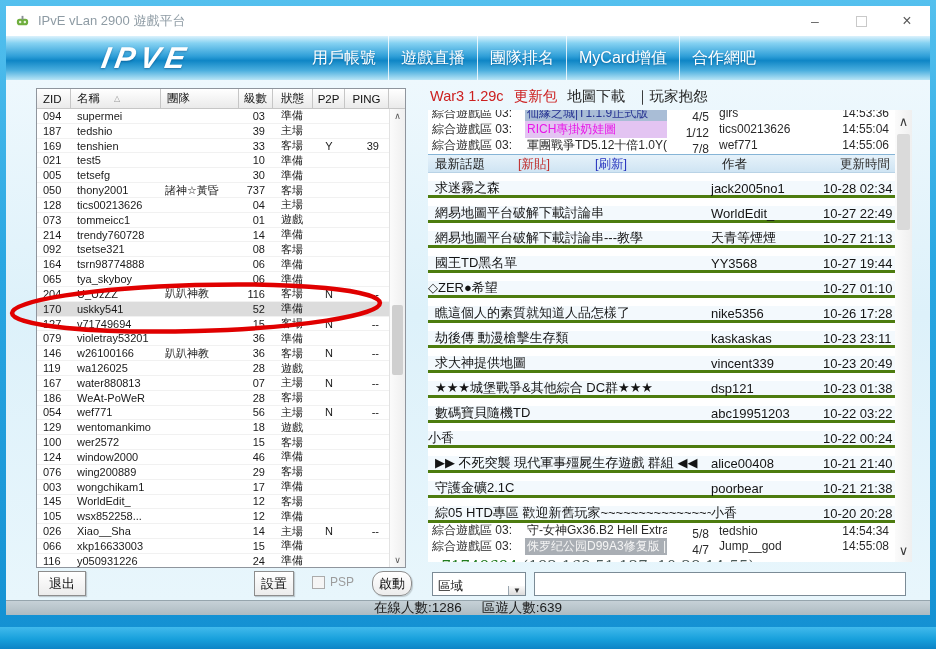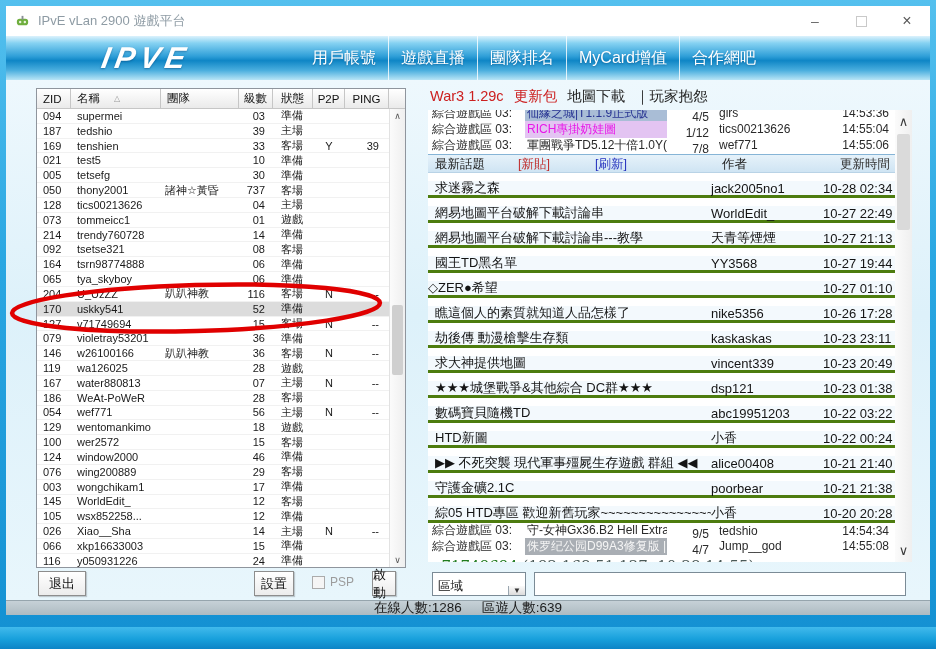--- a/index.html
+++ b/index.html
@@ -67,21 +67,21 @@
 
   
   .ring{position:absolute;left:0;top:200px;width:384px;height:58px;z-index:5;pointer-events:none;}
 
   
   .btn{position:absolute;height:25px;border:1px solid #8d8d8d;color:#111;font-size:13px;
        background:linear-gradient(#ffffff,#ececec);display:flex;align-items:center;justify-content:center;
        box-shadow:1px 1px 1px rgba(0,0,0,.18);cursor:default;}
   #btn-exit{left:32px;top:491px;width:48px;}
   #btn-settings{left:248px;top:491px;width:40px;}
-  #btn-launch{left:366px;top:491px;width:24px;}
+  #btn-launch{left:366px;top:491px;width:40px;border-radius:11px;}
   .pspwrap{position:absolute;left:306px;top:495px;display:flex;align-items:center;}
   .cbbox{width:13px;height:13px;border:1px solid #ababab;background:#f5f5f5;}
   .cblabel{margin-left:5px;font-size:12px;color:#9c9c9c;}
 
   
   .newsline{position:absolute;left:424px;top:7px;height:18px;font-size:14.5px;color:#222;white-space:nowrap;}
   .newsline .red{color:#cc2020;}
   .newsline span{margin-right:6px;}
 
   
@@ -572,21 +572,20 @@
             <span class="ft">★★★城堡戰爭&amp;其他綜合 DC群★★★</span>
             <span class="fa">dsp121</span>
             <span class="ftime">10-23 01:38</span>
           </div>
           <div class="frow">
             <span class="ft">數碼寶貝隨機TD</span>
             <span class="fa">abc19951203</span>
             <span class="ftime">10-22 03:22</span>
           </div>
           <div class="frow">
-            <span class="ft">HTD新圖</span>
             <span class="fa">小香</span>
             <span class="ftime">10-22 00:24</span>
           </div>
           <div class="frow">
             <span class="ft">▶▶ 不死突襲 現代軍事殭屍生存遊戲 群組 ◀◀</span>
             <span class="fa">alice00408</span>
             <span class="ftime">10-21 21:40</span>
           </div>
           <div class="frow">
             <span class="ft">守護金礦2.1C</span>
@@ -596,21 +595,21 @@
           <div class="frow">
             <span class="ft">綜05 HTD專區 歡迎新舊玩家~~~~~~~~~~~~~~~~</span>
             <span class="fa">小香</span>
             <span class="ftime">10-20 20:28</span>
           </div>
         </div>
       <div id="rooms-bottom">
           <div class="room-row">
             <span class="rz">綜合遊戲區 03:</span>
             <span class="rmap ">守-女神Gx36.B2 Hell Extra</span>
-            <span class="rcount">9/5</span>
+            <span class="rcount">5/8</span>
             <span class="rhost">tedshio</span>
             <span class="rtime">14:54:34</span>
           </div>
           <div class="room-row">
             <span class="rz">綜合遊戲區 03:</span>
             <span class="rmap map-grey">侏罗纪公园D99A3修复版 |r</span>
             <span class="rcount">4/7</span>
             <span class="rhost">Jump__god</span>
             <span class="rtime">14:55:08</span>
           </div>

